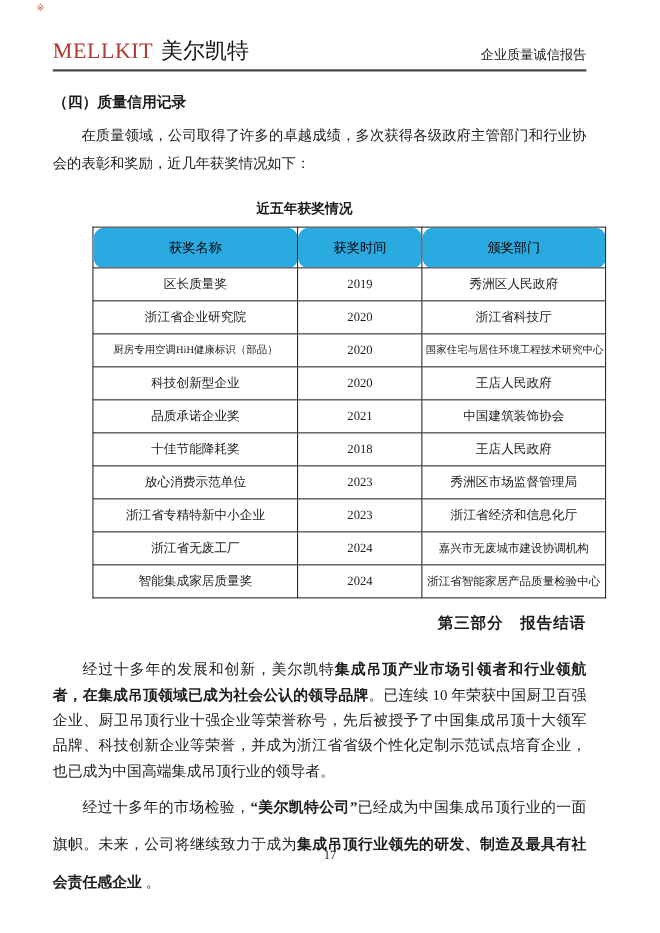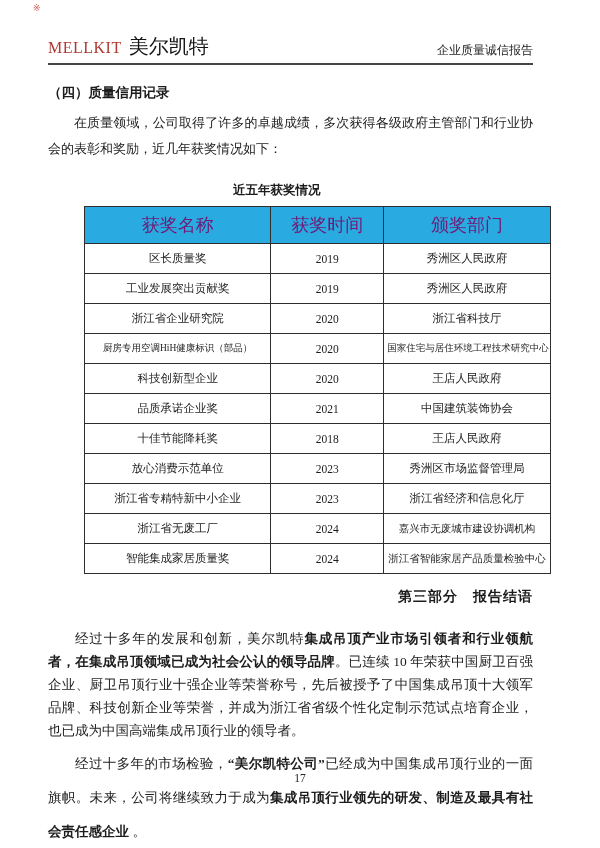--- a/index.html
+++ b/index.html
@@ -21,21 +21,21 @@
   .corner-mark{
     position:absolute;left:33px;top:4px;
     font-size:9px;color:#c4423a;opacity:.85;line-height:1;
     font-family:"DejaVu Sans",sans-serif;
   }
 
   
   .header{position:absolute;left:48px;right:67px;top:33px;}
   .header-row{display:flex;justify-content:space-between;align-items:flex-end;padding-bottom:3px;}
   .logo{display:flex;align-items:baseline;}
-  .logo-en{color:var(--logo-red);font-size:16px;letter-spacing:.5px;}
+  .logo-en{color:var(--logo-red);font-size:20px;letter-spacing:.5px;}
   .logo-cn{font-size:20px;margin-left:7px;color:#141414;}
   .header-right{font-size:12px;color:#222;padding-bottom:1px;}
   .header-rule{border-bottom:2px solid var(--rule-color);}
 
   
   .content{position:absolute;left:48px;right:67px;top:84px;}
   .section-heading{font-size:13.5px;font-weight:bold;margin-bottom:8px;}
   .intro{font-size:13px;line-height:26px;text-align:justify;text-indent:2em;}
 
   .table-caption{
@@ -46,21 +46,21 @@
     margin-left:36px;width:467px;
     border-collapse:collapse;table-layout:fixed;
   }
   table.awards th,table.awards td{
     border:1px solid #2e2e2e;
     text-align:center;vertical-align:middle;
     padding:1px 3px;overflow:hidden;white-space:nowrap;
   }
   table.awards th{
     background:var(--table-header-bg);
-    height:37px;font-weight:normal;font-size:18px;color:#701a75;
+    height:37px;font-weight:normal;font-size:12px;color:#000000;border-radius:10px;
   }
   table.awards td{height:30px;font-size:11.5px;background:#fff;}
   table.awards td.small{font-size:10.5px;font-family:Liberation Serif, serif;}
   table.awards td.xsmall{font-size:9.5px;margin-left:48px;}
   col.c1{width:40%;} col.c2{width:24.2%;} col.c3{width:35.8%;}
 
   .part-title{
     text-align:right;font-weight:bold;font-size:14px;
     margin-top:14px;letter-spacing:1px;
   }
@@ -116,25 +116,20 @@
           <th>颁奖部门</th>
         </tr>
       </thead>
       <tbody id="awards-body">
           <tr>
             <td>区长质量奖</td>
             <td>2019</td>
             <td>秀洲区人民政府</td>
           </tr>
           <tr>
-            <td>工业发展突出贡献奖</td>
-            <td>2019</td>
-            <td>秀洲区人民政府</td>
-          </tr>
-          <tr>
             <td>浙江省企业研究院</td>
             <td>2020</td>
             <td>浙江省科技厅</td>
           </tr>
           <tr>
             <td class="xsmall">厨房专用空调HiH健康标识（部品）</td>
             <td>2020</td>
             <td class="xsmall">国家住宅与居住环境工程技术研究中心</td>
           </tr>
           <tr>

